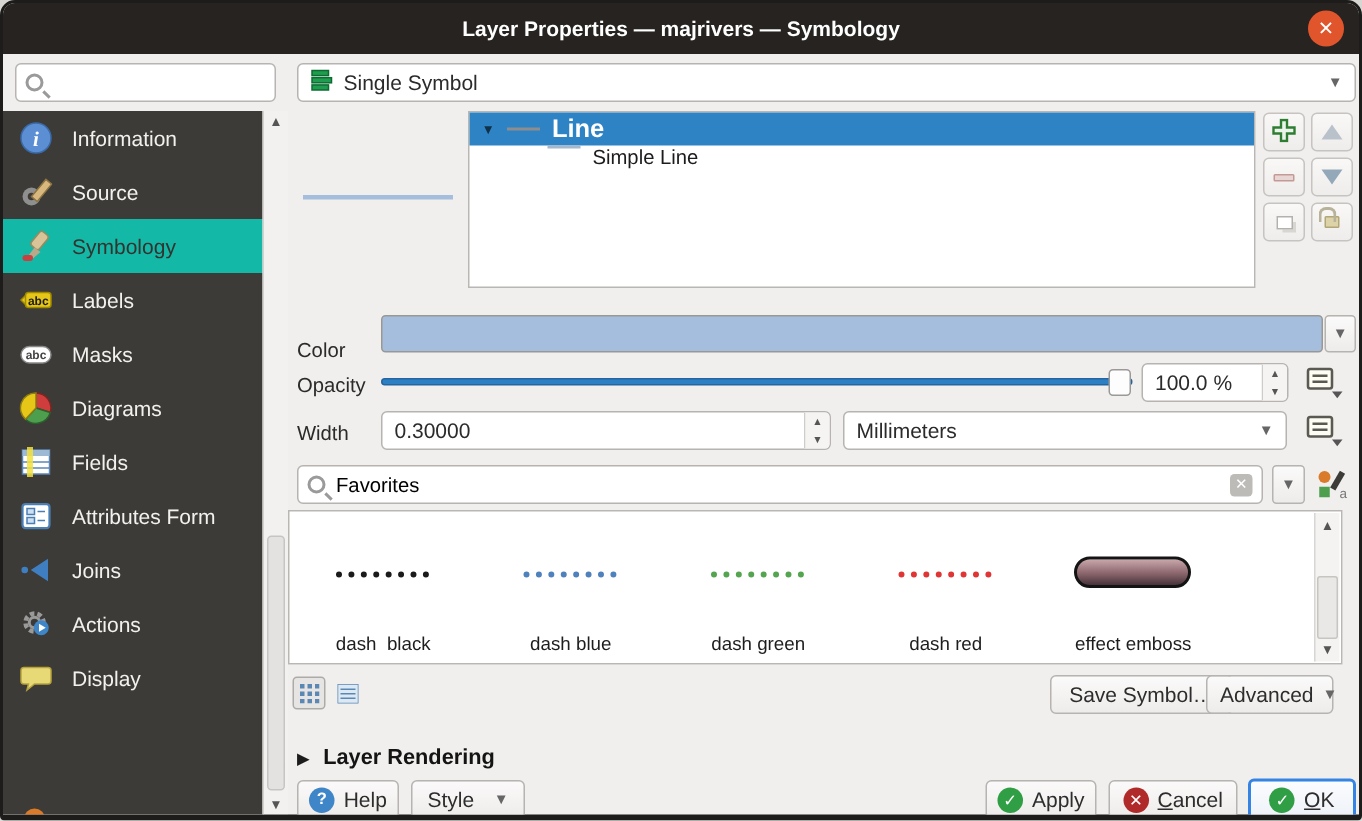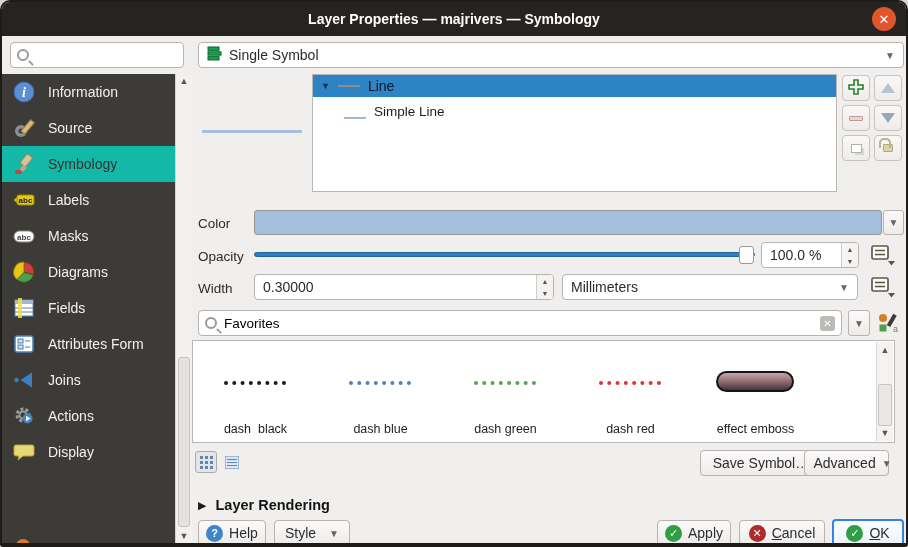--- a/index.html
+++ b/index.html
@@ -230,23 +230,23 @@
     <span>Single Symbol</span>
     <span class="caret">▼</span>
   </div>
 
   <div style="position: absolute; left: 200px; top: 128px; width: 100px; height: 3px; background-color: rgb(166, 190, 221);"></div>
 
   <div style="position:absolute; left:310px; top:72px; width:525px; height:118px; background:#fff; border:1px solid #b9b7b4;">
     <div style="height:22px; display:flex; align-items:center; gap:8px; padding-left:8px; background:#2e83c5;">
       <span style="font-size:9px; color:#10314a;">▼</span>
       <span style="width:22px; height:2px; background:#8d8d8d;"></span>
-      <span style="font-weight:normal; color:#0f172a; font-size:14px;">Line</span>
-    </div>
-    <div style="height:22px; display:flex; align-items:flex-end; gap:8px; padding-left:31px;">
+      <span style="font-weight:bold; color:#ffffff; font-size:17px;">Line</span>
+    </div>
+    <div style="height:22px; display:flex; align-items:flex-start; gap:8px; padding-left:52px;">
       <span style="width:22px; height:2px; background:#a3b8cc;"></span>
       <span style="color:#1c1c1c; font-size:13.5px;">Simple Line</span>
     </div>
   </div>
 
   <div class="tbtn" style="left:840px; top:73px;">
     <span>
       <svg width="16" height="16">
           <path d="M6 1 h4 v5 h5 v4 h-5 v5 h-4 v-5 H1 V6 h5 Z" fill="#eaf4ea" stroke="#2f7d32" stroke-width="1.6"></path>
         </svg>
@@ -261,21 +261,21 @@
   <div class="tbtn" style="left:872px; top:103px;">
     <span class="tri-down"></span>
   </div>
   <div class="tbtn" style="left:840px; top:133px;">
     <span class="dup-g"></span>
   </div>
   <div class="tbtn" style="left:872px; top:133px;">
     <span class="lock-g"></span>
   </div>
 
-  <span class="label" style="left:196px; top:214px;">Color</span>
+  <span class="label" style="left:196px; top:224px;">Color</span>
   <div style="position: absolute; left: 252px; top: 208px; width: 628px; height: 25px; border: 1px solid rgb(154, 152, 149); border-radius: 3px; background-color: rgb(166, 190, 221);"></div>
   <div style="position:absolute; left:881px; top:208px; width:21px; height:25px; background:linear-gradient(#fbfafa,#eeecea); border:1px solid #b6b3b0; border-radius:3px; display:flex; align-items:center; justify-content:center;">
     <span class="caret">▼</span>
   </div>
 
   <span class="label" style="left:196px; top:247px;">Opacity</span>
   <div class="slider-track" style="left:252px; top:250px; width:501px;"></div>
   <div class="slider-handle" style="left:737px; top:244px;"></div>
   <div class="spin" style="left:759px; top:240px; width:98px; height:26px;">
     <span class="val">100.0 %</span>

